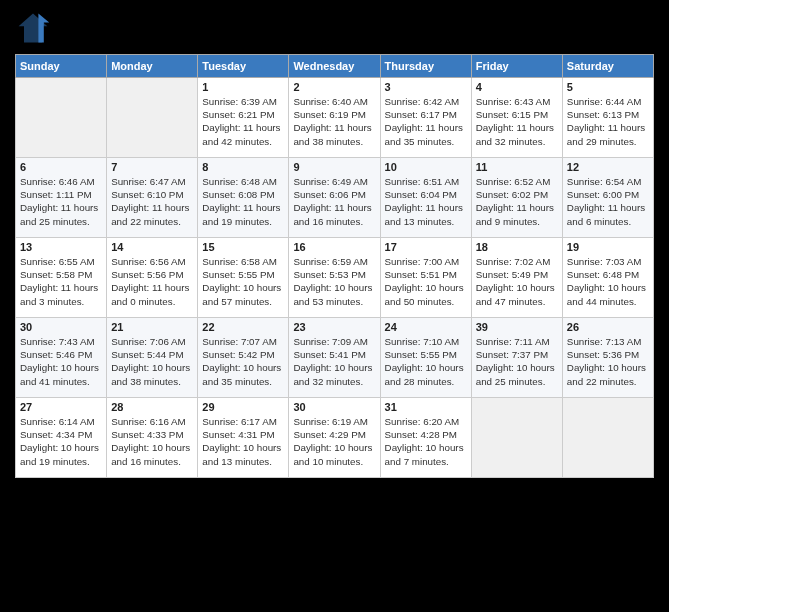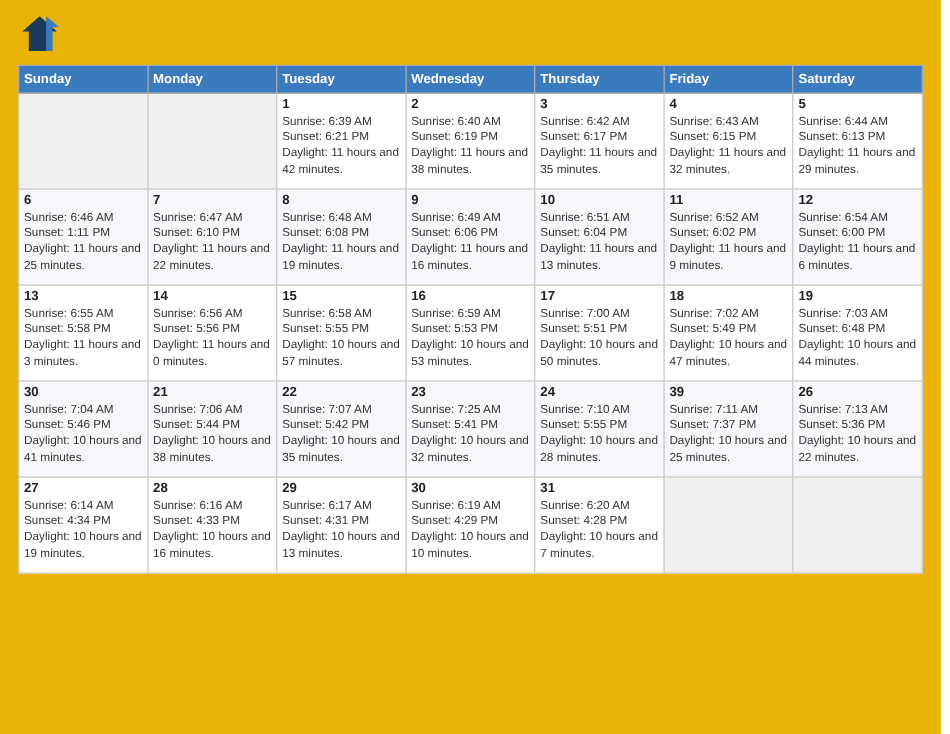--- a/index.html
+++ b/index.html
@@ -4,23 +4,23 @@
   <style>
     * { box-sizing: border-box; margin: 0; padding: 0; }
     body {
       font-family: Arial, sans-serif;
       background: #fff;
       width: 792px;
       height: 612px;
       overflow: hidden;
     }
     .page {
-      width: 784px;
+      width: 669px;
       min-height: 612px;
-      background: #eab308;
+      background: #000000;
       padding: 10px 15px 4px 15px;
     }
     .header {
       display: flex;
       justify-content: space-between;
       align-items: flex-start;
       margin-bottom: 8px;
     }
     .logo {
       display: flex;
@@ -244,39 +244,39 @@
           <td>
             <span class="day-num">19</span>
             <div class="day-info">Sunrise: 7:03 AM
 Sunset: 6:48 PM
 Daylight: 10 hours and 44 minutes.</div>
           </td>
         </tr>
         <tr>
           <td>
             <span class="day-num">30</span>
-            <div class="day-info">Sunrise: 7:04 AM
+            <div class="day-info">Sunrise: 7:43 AM
 Sunset: 5:46 PM
 Daylight: 10 hours and 41 minutes.</div>
           </td>
           <td>
             <span class="day-num">21</span>
             <div class="day-info">Sunrise: 7:06 AM
 Sunset: 5:44 PM
 Daylight: 10 hours and 38 minutes.</div>
           </td>
           <td>
             <span class="day-num">22</span>
             <div class="day-info">Sunrise: 7:07 AM
 Sunset: 5:42 PM
 Daylight: 10 hours and 35 minutes.</div>
           </td>
           <td>
             <span class="day-num">23</span>
-            <div class="day-info">Sunrise: 7:25 AM
+            <div class="day-info">Sunrise: 7:09 AM
 Sunset: 5:41 PM
 Daylight: 10 hours and 32 minutes.</div>
           </td>
           <td>
             <span class="day-num">24</span>
             <div class="day-info">Sunrise: 7:10 AM
 Sunset: 5:55 PM
 Daylight: 10 hours and 28 minutes.</div>
           </td>
           <td>

